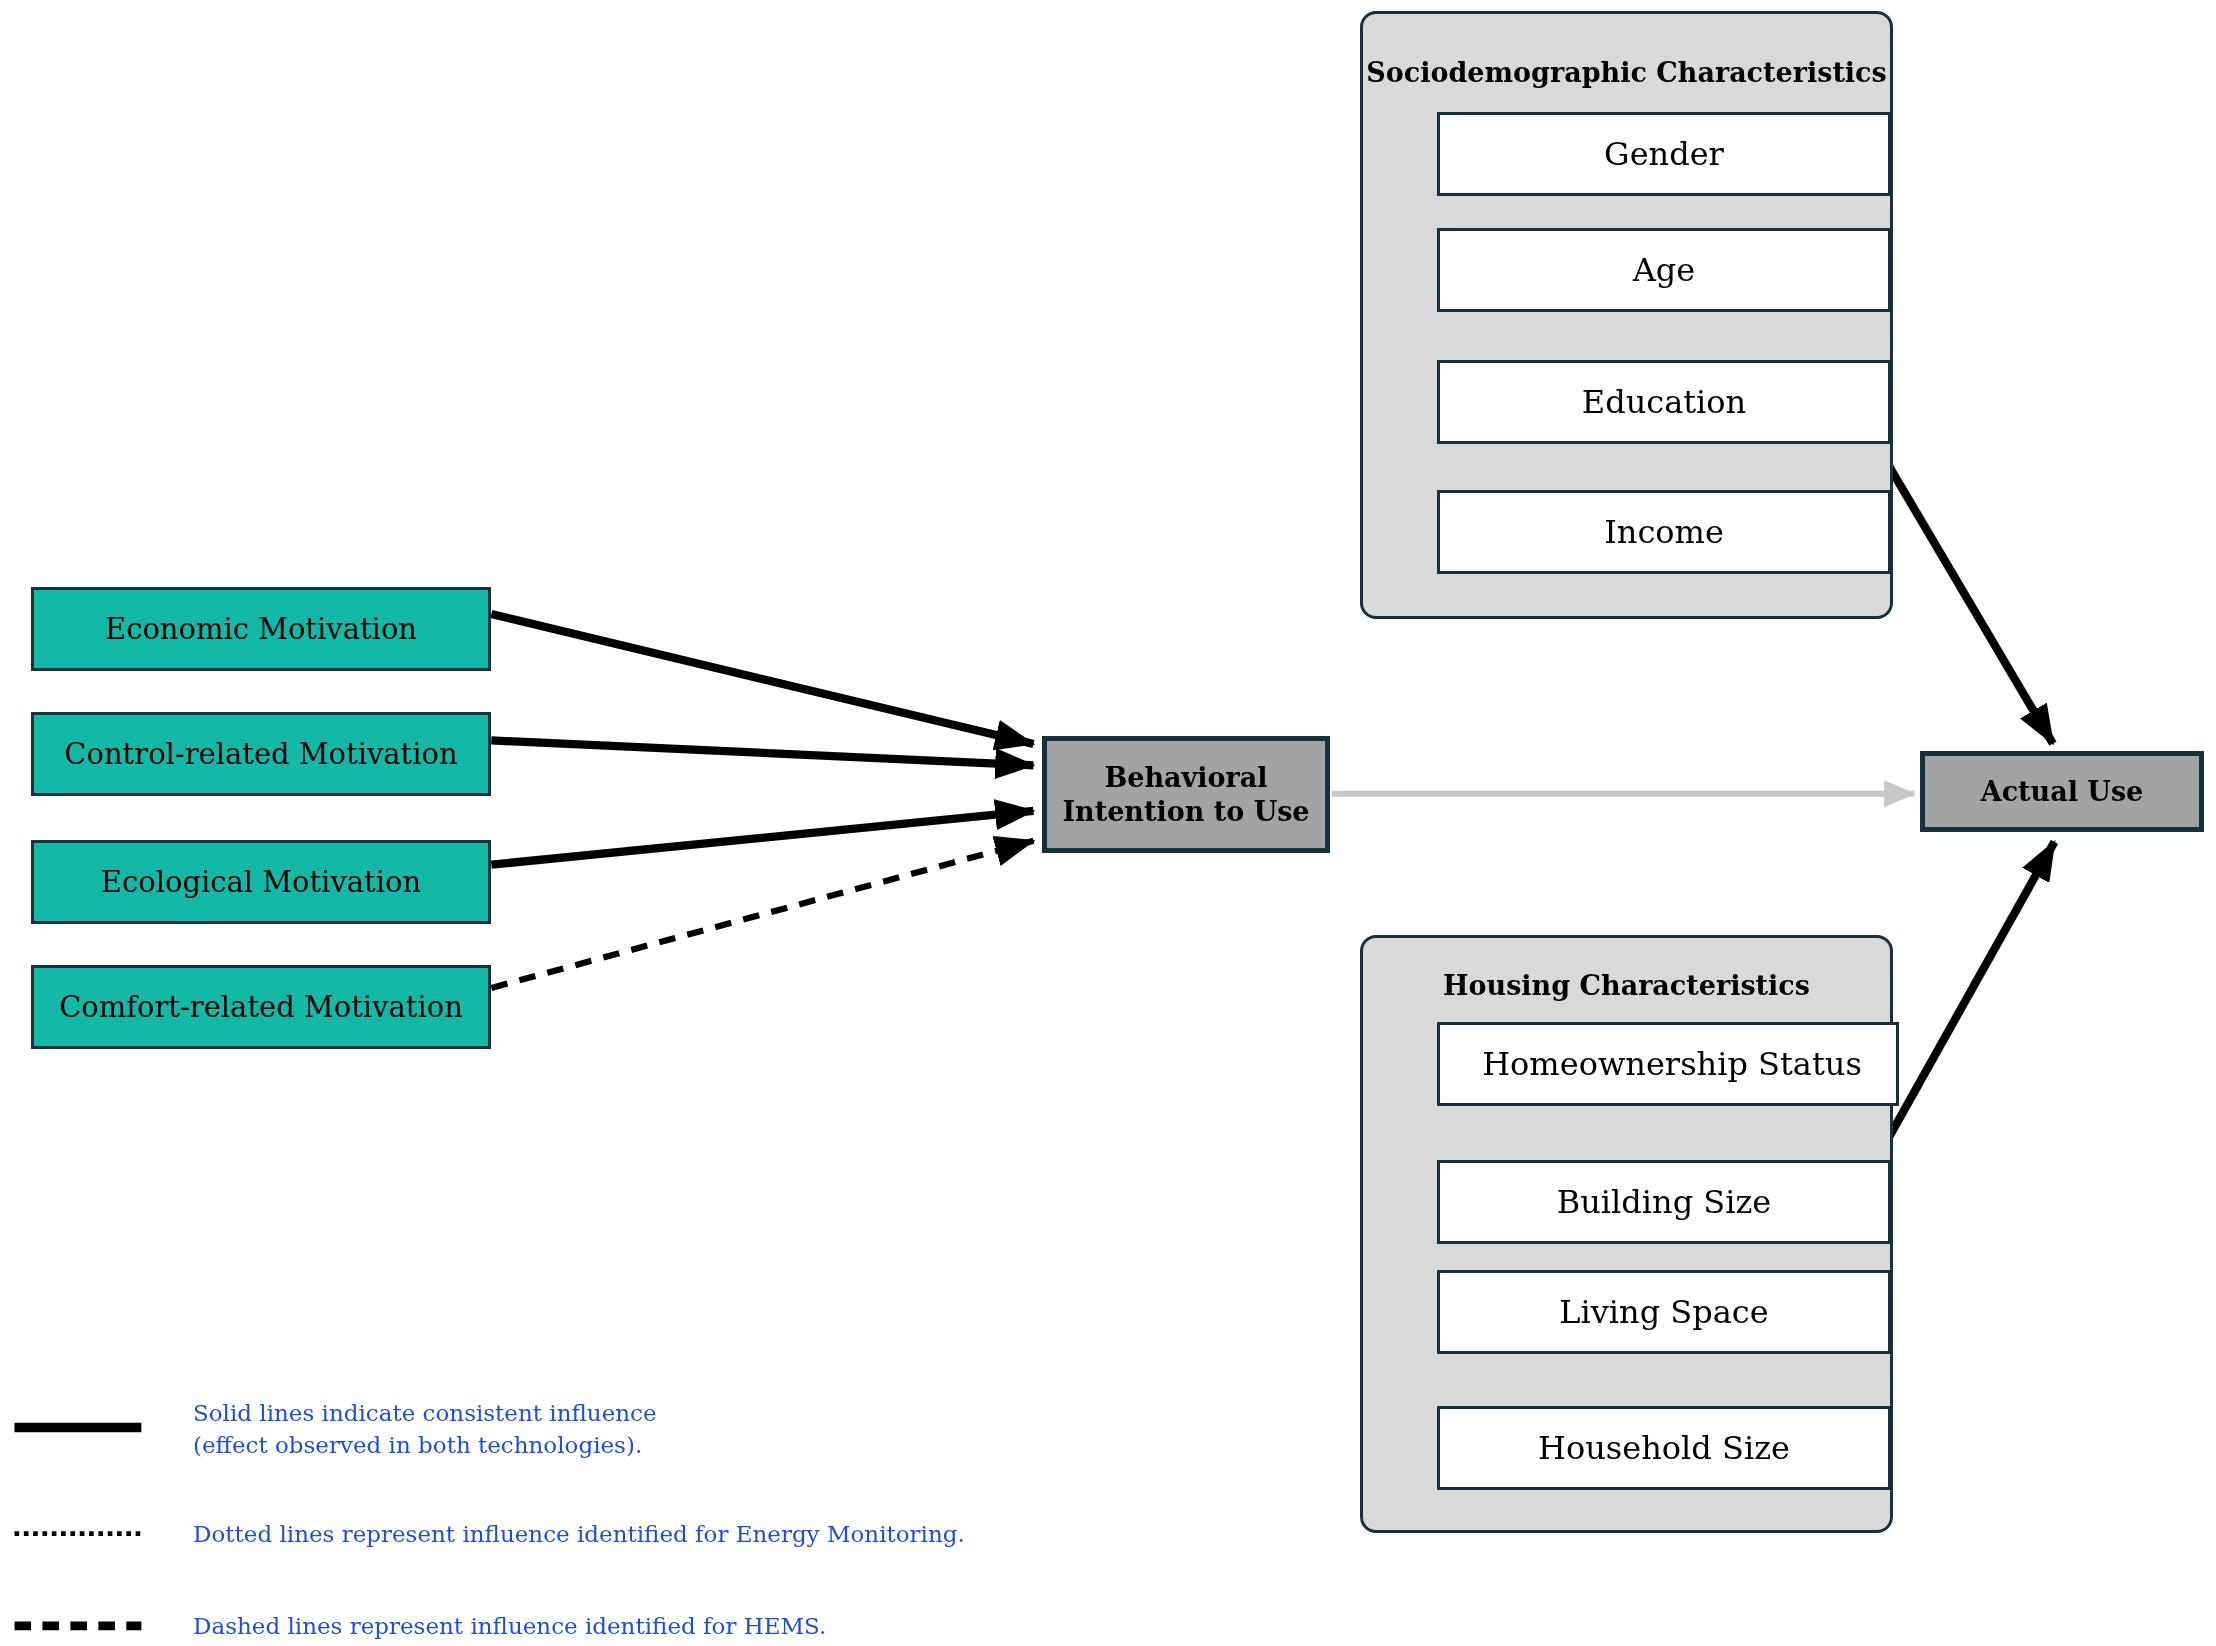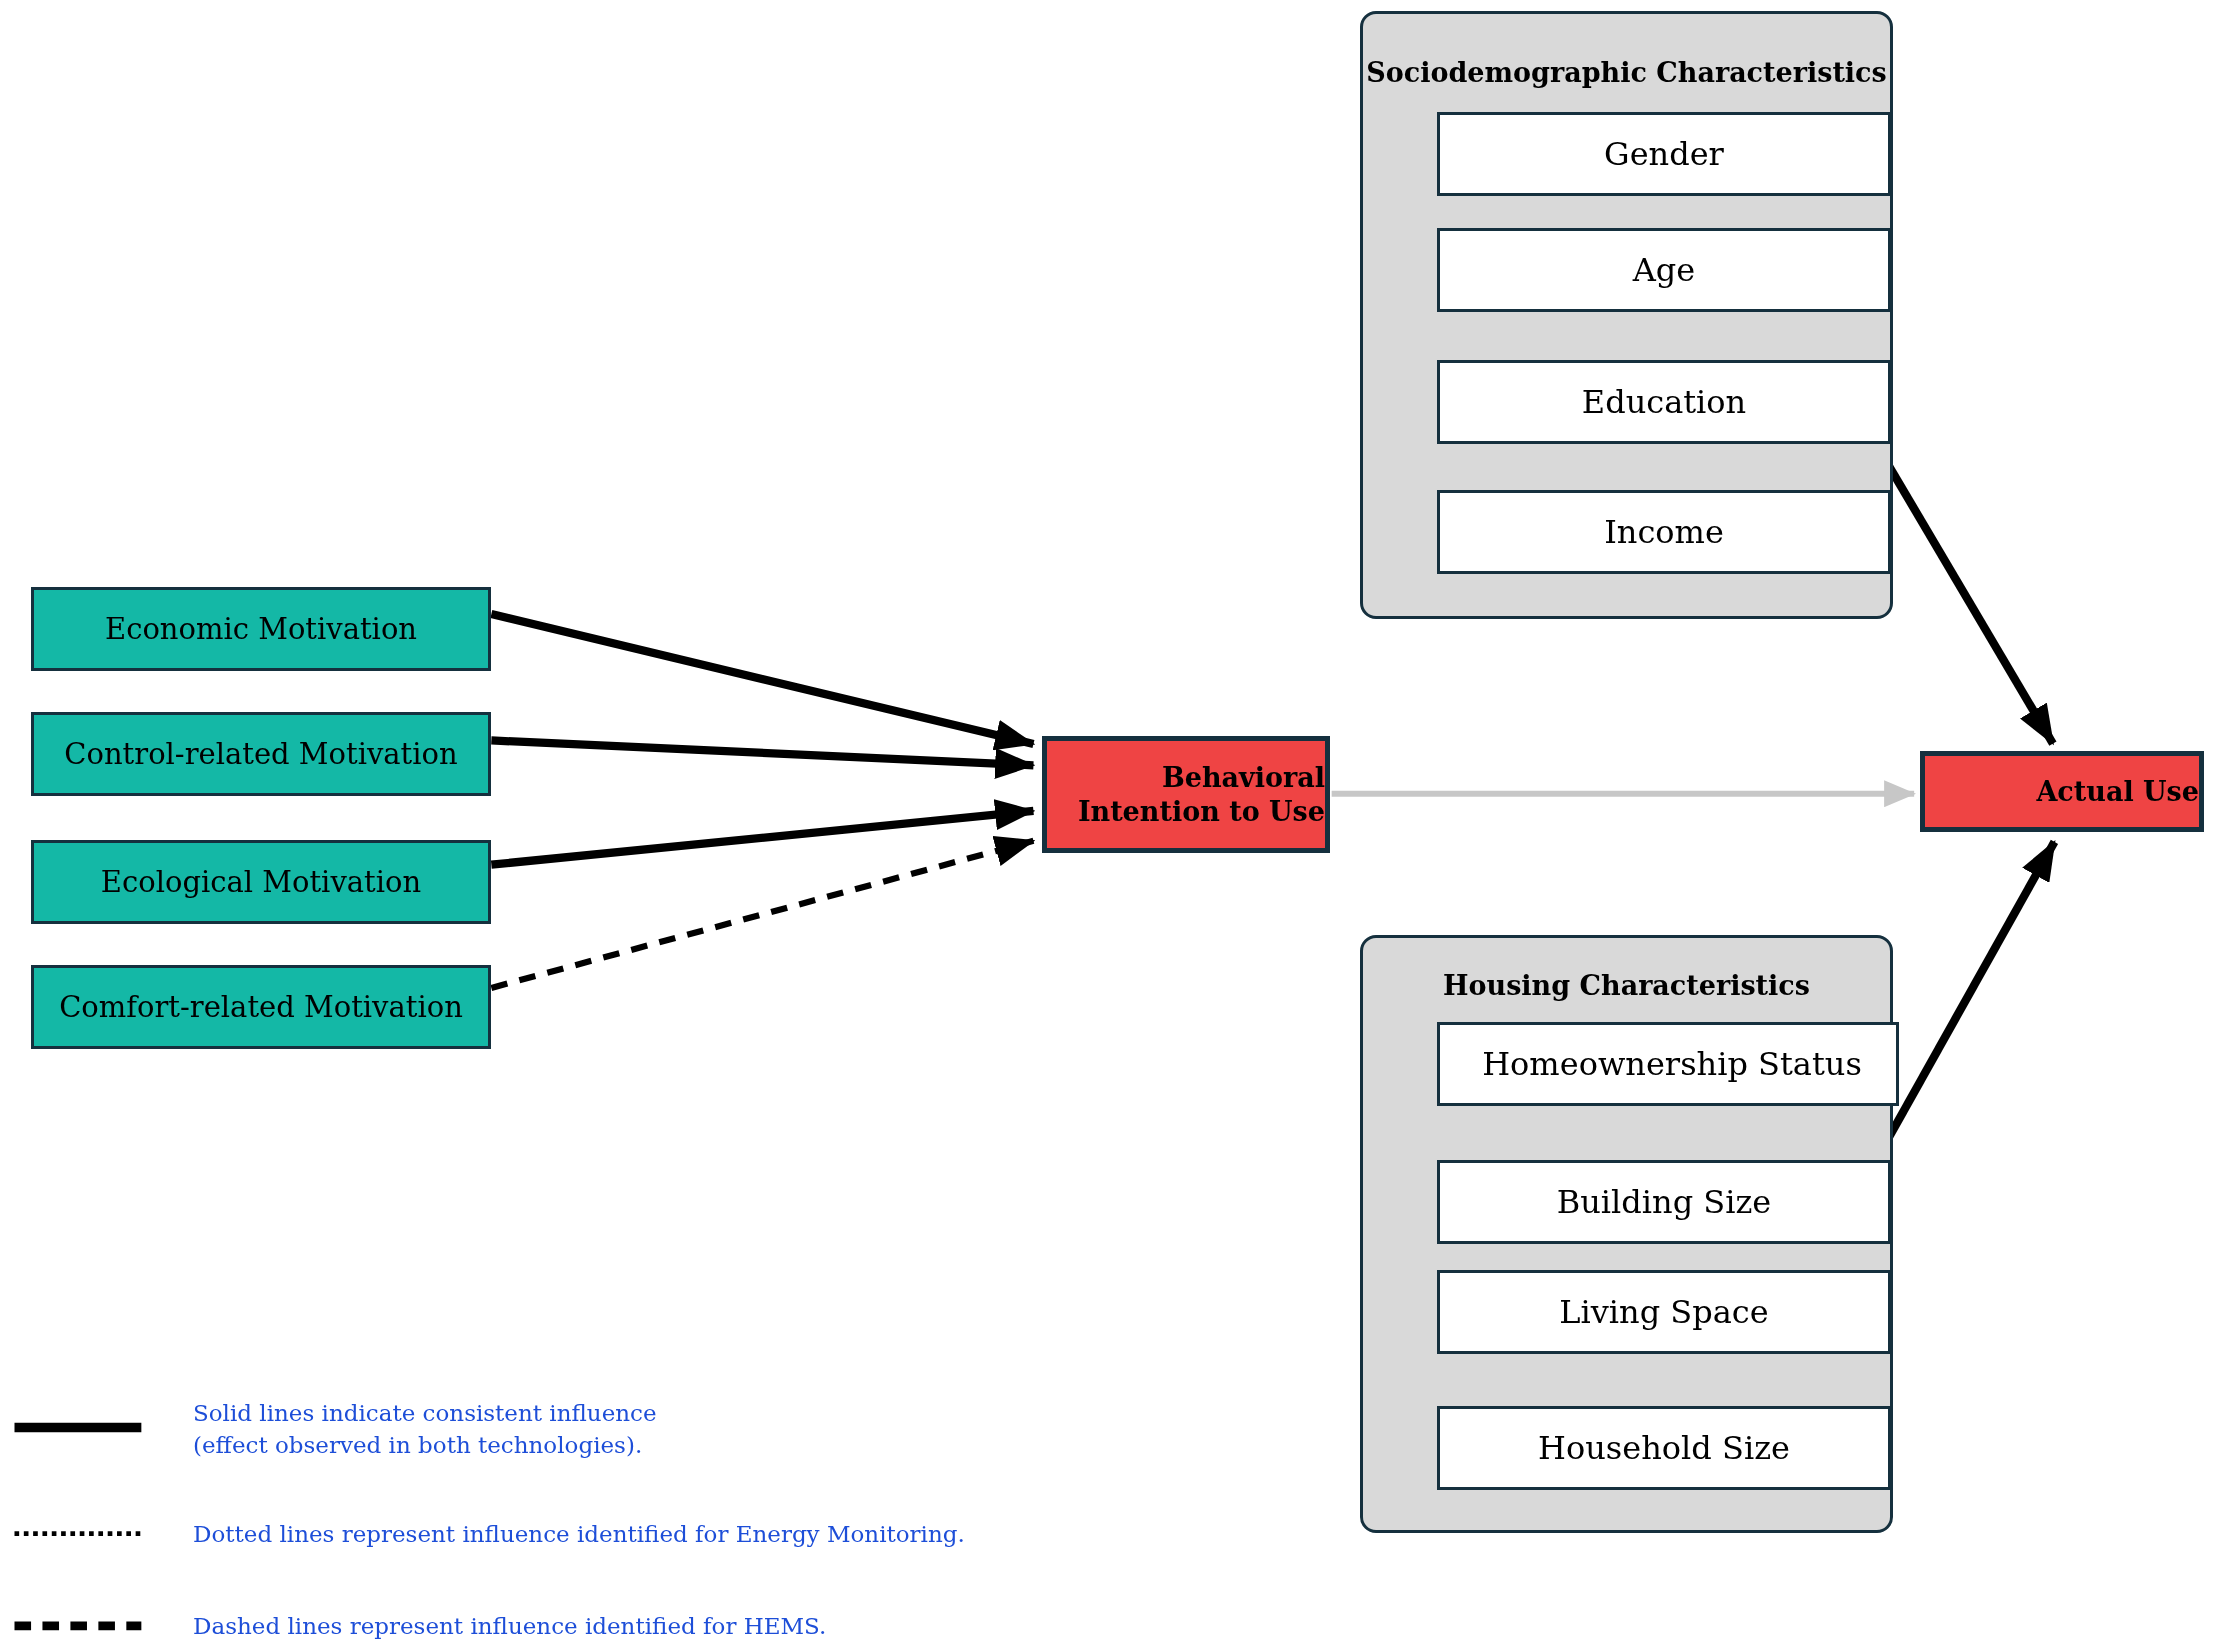--- a/index.html
+++ b/index.html
@@ -31,25 +31,25 @@
     border: 3.6px solid #15303e;
     display: flex;
     align-items: center;
     justify-content: center;
     font-size: 29px;
     white-space: nowrap;
     margin-top: 16px;
   }
   .big-node {
     position: absolute;
-    background: #ef4444;
+    background: #a3a3a3;
     border: 5.2px solid #15303e;
     display: flex;
     flex-direction: column;
-    align-items: flex-end;
+    align-items: center;
     justify-content: center;
     font-size: 27px;
     font-weight: 700;
     text-align: center;
   }
   .big-node .line { line-height: 34px; white-space: nowrap; }
   .group {
     position: absolute;
     left: 1360px;
     width: 527px;

